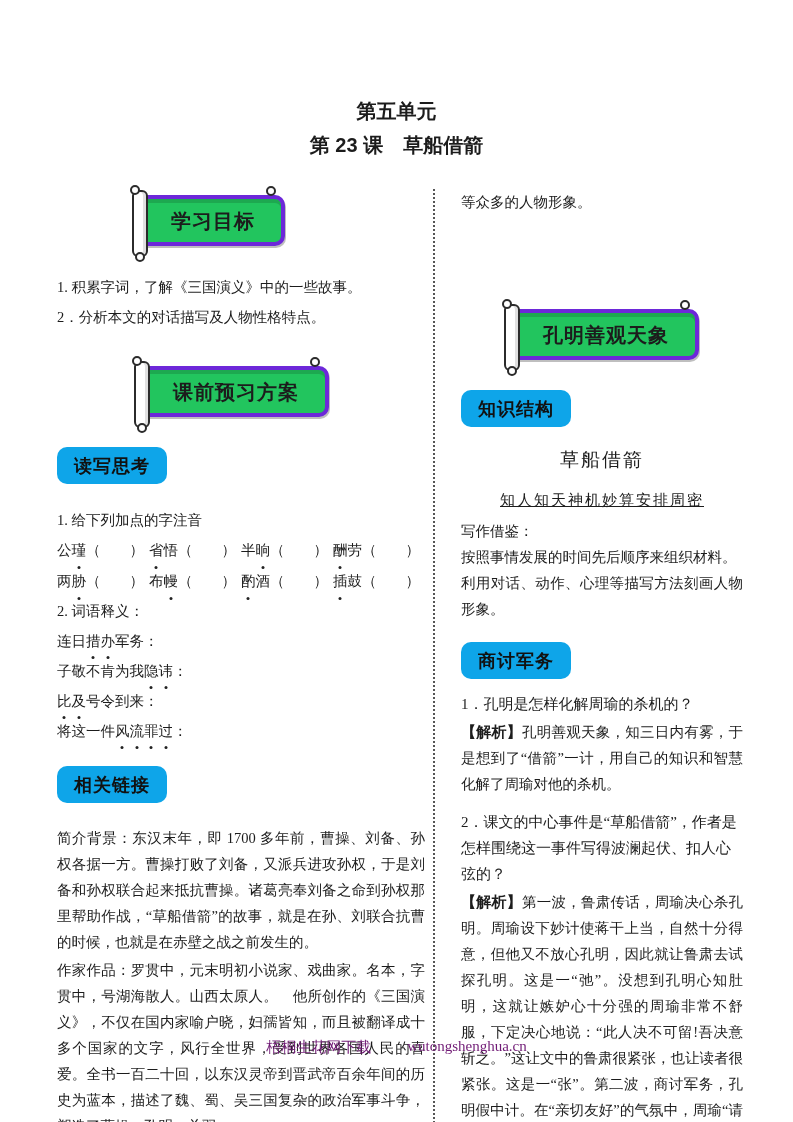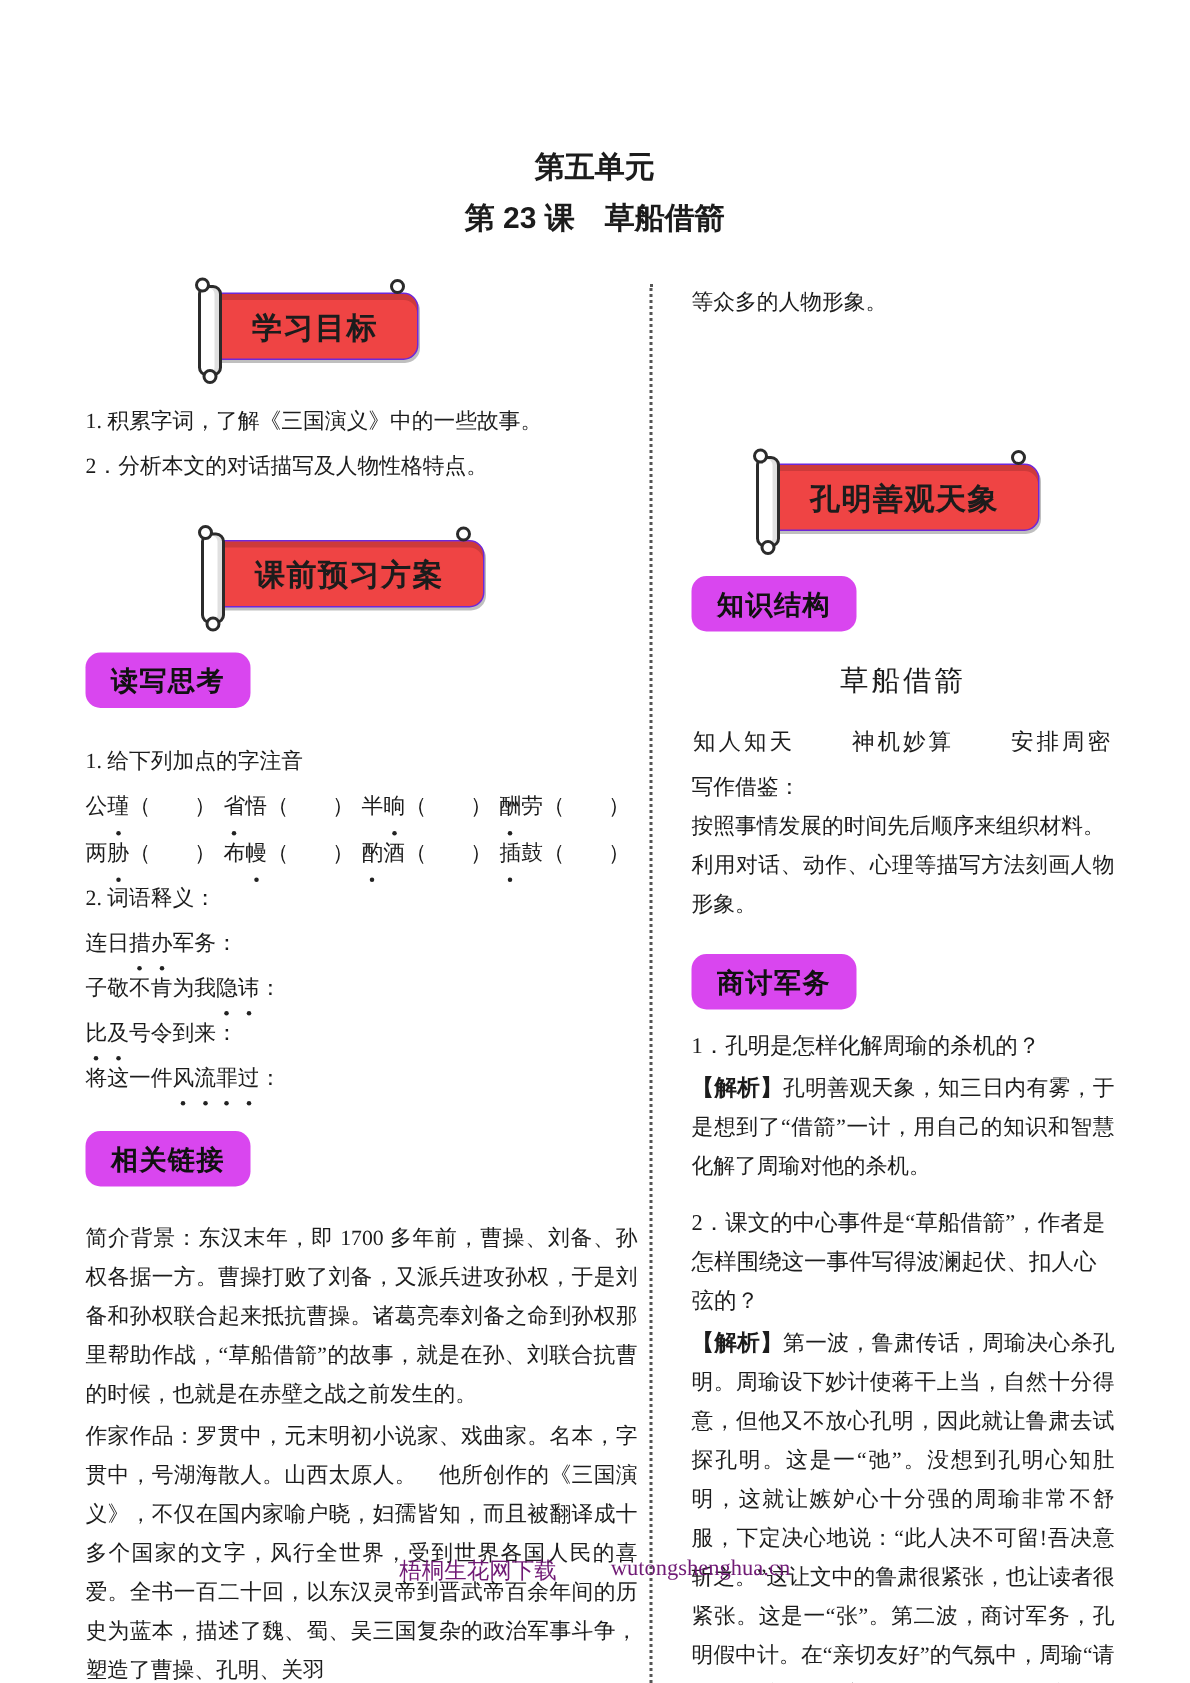--- a/index.html
+++ b/index.html
@@ -12,34 +12,34 @@
   .lesson-title{font-family:"Liberation Sans",sans-serif;font-weight:700;font-size:20px;margin:0;}
 
   
   .columns{display:flex;align-items:stretch;margin:30px 50px 0 57px;}
   .col-left{flex:0 0 310px;}
   .divider{flex:0 0 0px;border-left:2px dotted #555;margin-left:8px;}
   .col-right{flex:1;padding-left:26px;min-width:0;}
 
   
   .banner{position:relative;display:inline-block;margin:6px 0 0 0;}
-  .banner .plate{display:inline-block;border:1px solid #6d28d9;border-radius:5px 10px 10px 5px;
-    background:#ef4444;padding:9px 26px 7px 26px;font-family:"Liberation Sans",sans-serif;
+  .banner .plate{display:inline-block;border:4px solid #6d28d9;border-radius:5px 10px 10px 5px;
+    background:#22c55e;padding:9px 26px 7px 26px;font-family:"Liberation Sans",sans-serif;
     font-weight:700;font-size:20px;letter-spacing:1px;box-shadow:inset 0 4px 0 rgba(0,0,0,0.14), 1px 2px 0 rgba(0,0,0,0.25);}
   .banner .roll{position:absolute;left:-9px;top:-5px;bottom:-11px;width:12px;background:#fff;
     border:2px solid #2b2b2b;border-radius:6px;z-index:2;box-shadow:inset -3px 0 0 rgba(0,0,0,0.12);}
   .banner .roll::before{content:"";position:absolute;top:-7px;left:-4px;width:6px;height:6px;
     border:2px solid #2b2b2b;border-radius:50%;background:#fff;}
   .banner .roll::after{content:"";position:absolute;bottom:-7px;left:1px;width:6px;height:6px;
     border:2px solid #2b2b2b;border-radius:50%;background:#fff;}
   .banner .curl{position:absolute;right:9px;top:-9px;width:6px;height:6px;border:2px solid #2b2b2b;
     border-radius:50%;background:#fff;z-index:1;}
 
   
-  .sec-header{display:inline-block;background:#d946ef;border-radius:10px;
+  .sec-header{display:inline-block;background:#0ea5e9;border-radius:10px;
     padding:7px 17px 6px 17px;font-family:"Liberation Sans",sans-serif;font-weight:700;
     font-size:18px;letter-spacing:1px;color:#111;}
 
   
   .song{font-size:14.5px;line-height:29px;}
   .kai{font-size:14.5px;line-height:26px;text-align:justify;}
   .objectives{margin-top:26px;}
   .objectives div{font-size:14.5px;line-height:30px;}
 
   .exercise{margin-top:22px;}
@@ -57,21 +57,21 @@
   .header-reading{margin-top:30px;}
   .header-links{margin-top:20px;}
   .bg-para{margin-top:22px;}
   .author-para{margin-top:2px;}
 
   
   .carry-line{font-size:14.5px;line-height:26px;}
   .banner-class{margin-left:52px;margin-top:94px;}
   .header-knowledge{margin-top:30px;}
   .k-root{text-align:center;font-size:19px;margin-top:20px;letter-spacing:2px;}
-  .k-children{display:flex;justify-content:center;gap:38px;font-size:15px;margin-top:18px;letter-spacing:2px;}
+  .k-children{display:flex;justify-content:center;font-size:15px;margin-top:18px;letter-spacing:2px;text-decoration:underline;}
   .writing-label{font-size:14.5px;line-height:26px;margin-top:8px;}
   .writing-point{font-size:14.5px;line-height:26px;}
   .header-difficulty{margin-top:20px;}
   .question{font-size:15px;line-height:26px;margin-top:12px;}
   .answer{font-size:14.5px;line-height:26px;text-align:justify;margin-top:2px;}
   .answer .label{font-family:"Liberation Sans",sans-serif;font-weight:700;font-size:15px;}
 
   
   .footer{position:absolute;left:0;top:1038px;width:100%;display:flex;justify-content:center;
     gap:36px;font-size:15px;color:#701a75;}

